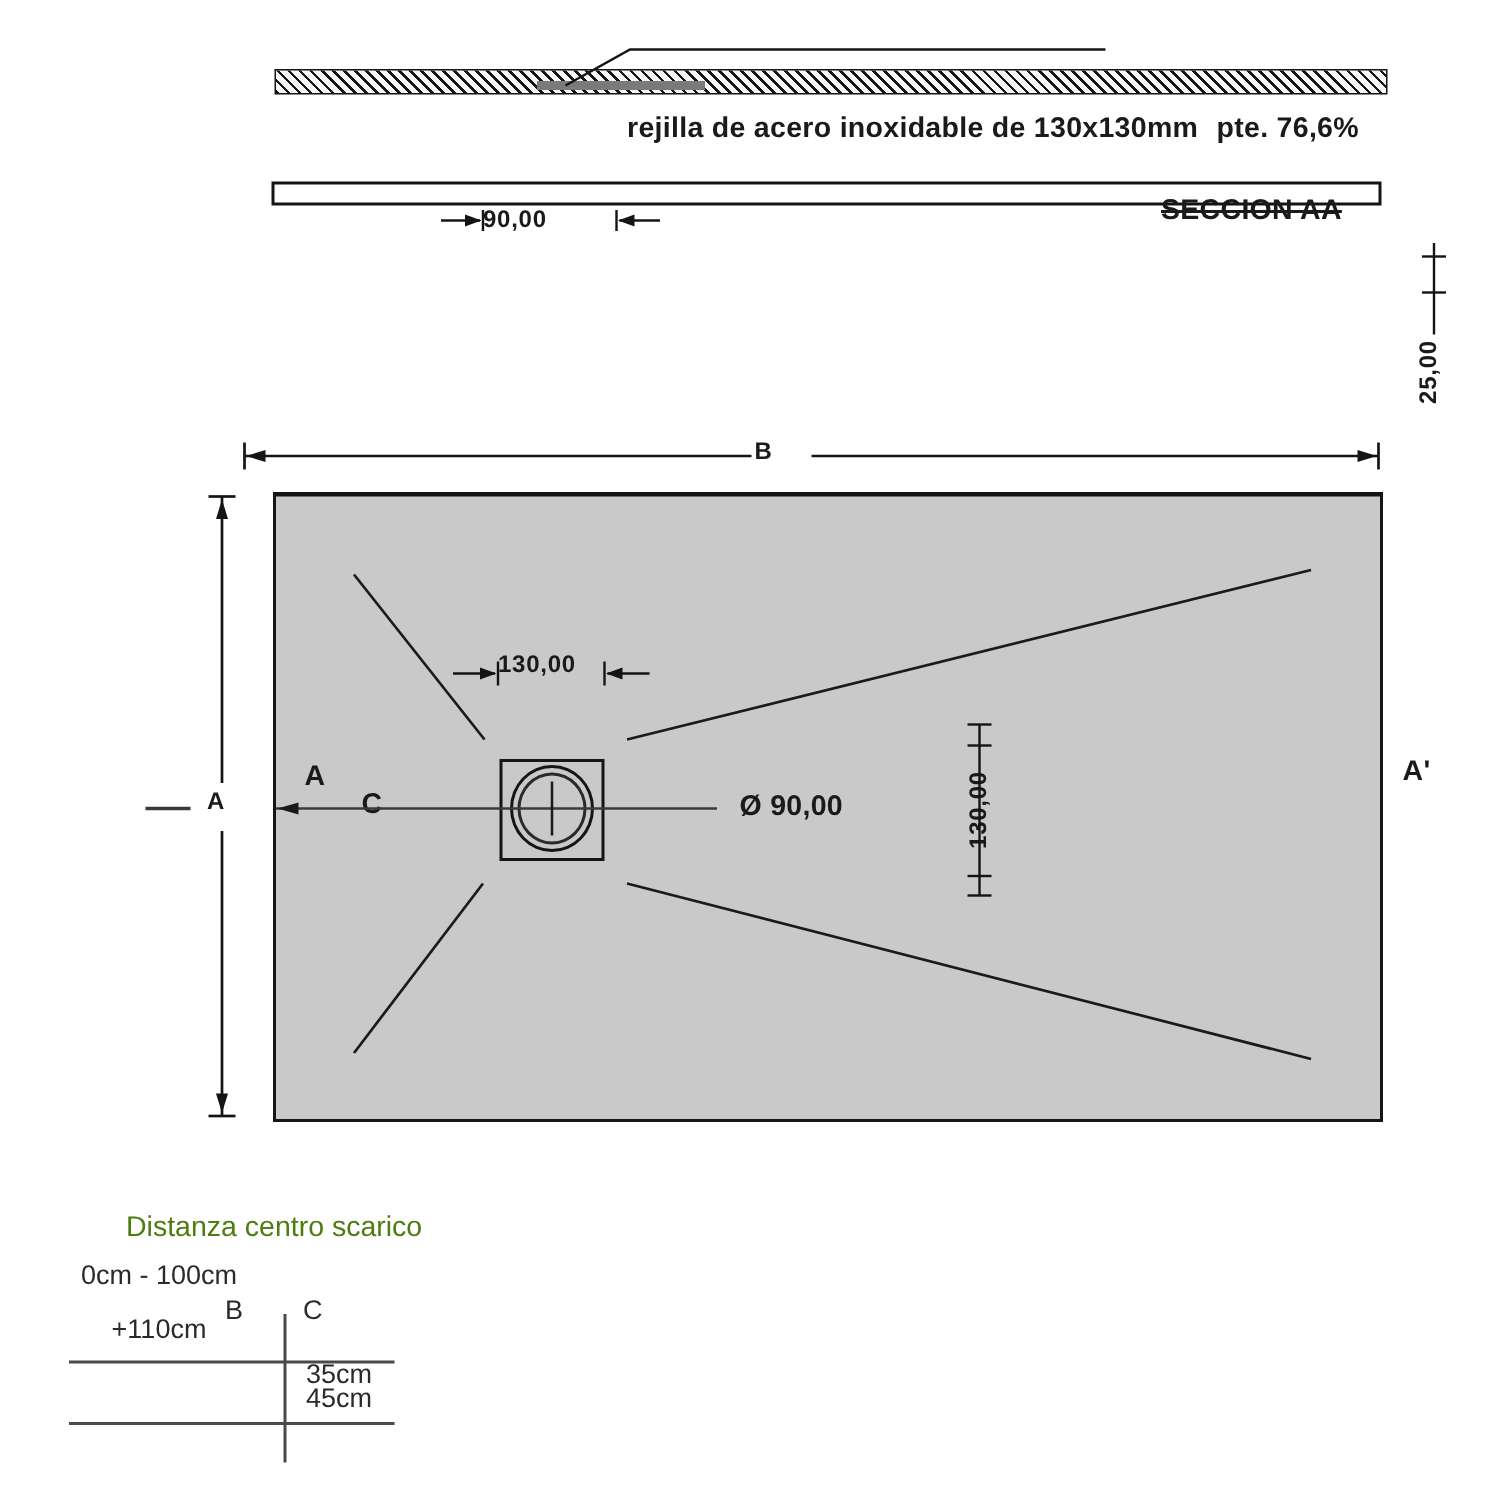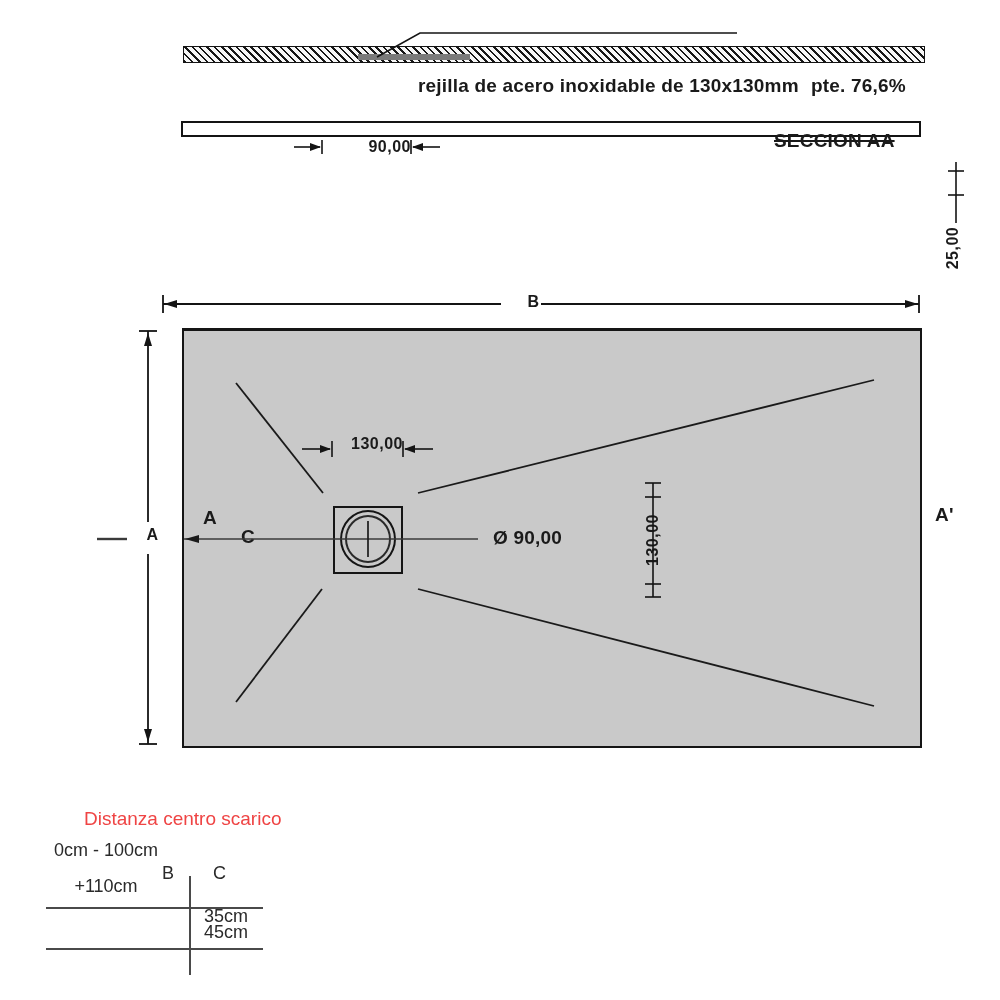--- a/index.html
+++ b/index.html
@@ -6,21 +6,21 @@
   body{
     width:1000px;height:1000px;position:relative;background:#ffffff;
     font-family:"Liberation Sans","DejaVu Sans",sans-serif;color:#1a1a1a;
     overflow:hidden;
   }
   .abs{position:absolute;}
   .lbl{position:absolute;white-space:nowrap;line-height:1;}
   .dim{font-weight:bold;font-size:16px;letter-spacing:0.5px;}
   .note{font-weight:bold;font-size:19px;letter-spacing:0.2px;}
   .big{font-weight:bold;font-size:16px;}
-  .center{text-align:right;}
+  .center{text-align:left;}
   
   #hatch-bar{
     left:183px;top:46px;width:742px;height:17px;box-sizing:border-box;
     border:1px solid #141414;
     background:repeating-linear-gradient(45deg,#161616 0px,#161616 1.8px,#f7f7f7 1.8px,#f7f7f7 5.2px);
   }
   #drain-depression{left:358px;top:54px;width:112px;height:6px;background:#7a7a7a;}
   #slab{left:181px;top:121px;width:740px;height:16px;box-sizing:border-box;
     border:2px solid #141414;background:#ffffff;}
   
@@ -133,21 +133,21 @@
 
   <g stroke="#141414" stroke-width="1.6">
     <line x1="653" y1="483" x2="653" y2="597"></line>
     <line x1="645" y1="483" x2="661" y2="483"></line>
     <line x1="645" y1="497" x2="661" y2="497"></line>
     <line x1="645" y1="584" x2="661" y2="584"></line>
     <line x1="645" y1="597" x2="661" y2="597"></line>
   </g>
 </svg>
 
-<div class="lbl" style="left:84px;top:809px;font-size:19px;color:#ef4444;">Distanza centro scarico</div>
+<div class="lbl" style="left:84px;top:809px;font-size:19px;color:#4d7c0f;">Distanza centro scarico</div>
 
 <div class="lbl tbl-txt center" style="left:150px;top:864px;width:24px;">B</div>
 <div class="lbl tbl-txt center" style="left:202px;top:864px;width:24px;">C</div>
 
 <div class="lbl tbl-txt" style="left:40px;top:841px;width:132px;text-align:center;">0cm - 100cm</div>
 <div class="lbl tbl-txt" style="left:204px;top:887px;margin-top:20px;">35cm</div>
 
 <div class="lbl tbl-txt" style="left:40px;top:877px;width:132px;text-align:center;">+110cm</div>
 <div class="lbl tbl-txt" style="left:204px;top:923px;">45cm</div>
 

